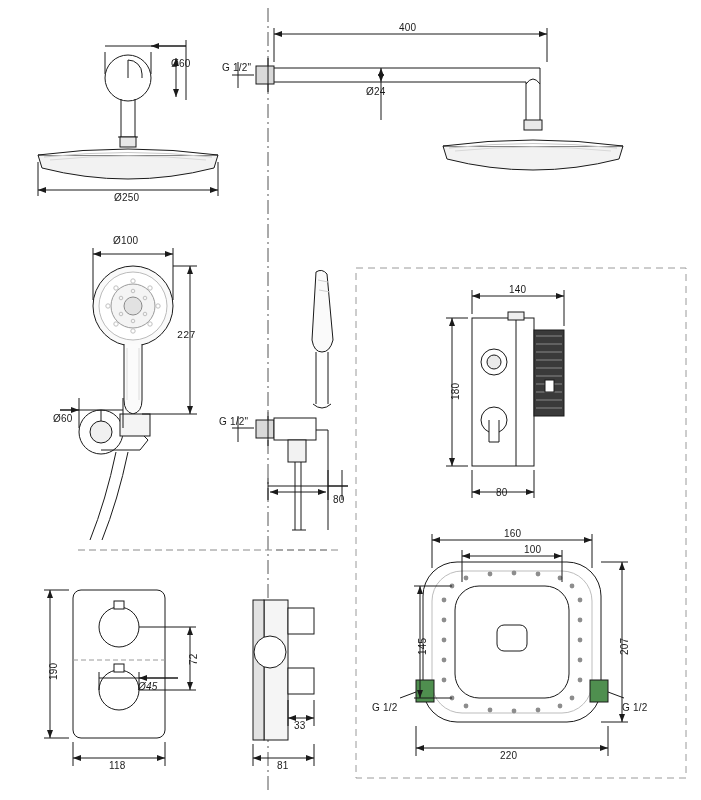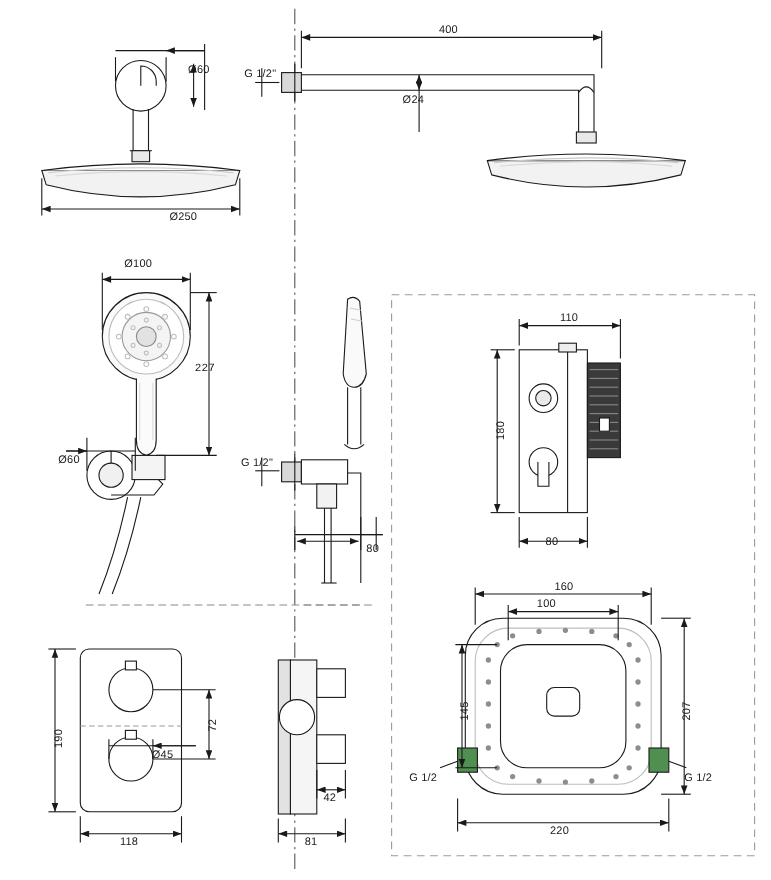--- a/index.html
+++ b/index.html
@@ -274,46 +274,46 @@
       <line x1="601" y1="562" x2="628" y2="562" stroke="#1a1a1a"></line>
       <line x1="601" y1="722" x2="628" y2="722" stroke="#1a1a1a"></line>
       <line x1="622" y1="562" x2="622" y2="722" stroke="#1a1a1a" marker-start="url(#ar2)" marker-end="url(#ar)"></line>
 
       <line x1="400" y1="698" x2="416" y2="692" stroke="#1a1a1a"></line>
       <line x1="608" y1="692" x2="624" y2="698" stroke="#1a1a1a"></line>
     </g>
   </svg>
 
   <div class="lbl" style="left:171px;top:58px;">Ø60</div>
-  <div class="lbl" style="left:114px;top:192px;margin-left:40px;">Ø250</div>
+  <div class="lbl" style="left:114px;top:192px;">Ø250</div>
 
   <div class="lbl" style="left:399px;top:22px;">400</div>
   <div class="lbl" style="left:222px;top:62px;">G 1/2"</div>
   <div class="lbl" style="left:366px;top:86px;text-align:center;">Ø24</div>
 
   <div class="lbl" style="left:113px;top:235px;">Ø100</div>
   <div class="lbl" style="left:177px;top:330px;font-family:Liberation Mono, monospace;">227</div>
   <div class="lbl" style="left:53px;top:413px;">Ø60</div>
 
   <div class="lbl" style="left:219px;top:416px;">G 1/2"</div>
   <div class="lbl" style="left:333px;top:494px;">80</div>
 
-  <div class="lbl" style="left:509px;top:284px;">110</div>
+  <div class="lbl" style="left:509px;top:284px;">140</div>
   <div class="lbl rot90" style="left:450px;top:400px;">180</div>
   <div class="lbl" style="left:496px;top:487px;">80</div>
 
   <div class="lbl rot90" style="left:48px;top:680px;">190</div>
   <div class="lbl" style="left:109px;top:760px;">118</div>
   <div class="lbl rot90" style="left:188px;top:665px;">72</div>
-  <div class="lbl" style="left:138px;top:681px;">Ø45</div>
-
-  <div class="lbl" style="left:294px;top:720px;">42</div>
+  <div class="lbl" style="left:138px;top:681px;font-style:italic;">Ø45</div>
+
+  <div class="lbl" style="left:294px;top:720px;">33</div>
   <div class="lbl" style="left:277px;top:760px;">81</div>
 
   <div class="lbl" style="left:504px;top:528px;">160</div>
-  <div class="lbl" style="left:488px;top:544px;">100</div>
+  <div class="lbl" style="left:524px;top:544px;">100</div>
   <div class="lbl" style="left:500px;top:750px;">220</div>
   <div class="lbl rot90" style="left:417px;top:655px;">145</div>
   <div class="lbl rot90" style="left:619px;top:655px;">207</div>
   <div class="lbl" style="left:372px;top:702px;">G 1/2</div>
   <div class="lbl" style="left:622px;top:702px;">G 1/2</div>
 
 </div>
 
 </body></html>

